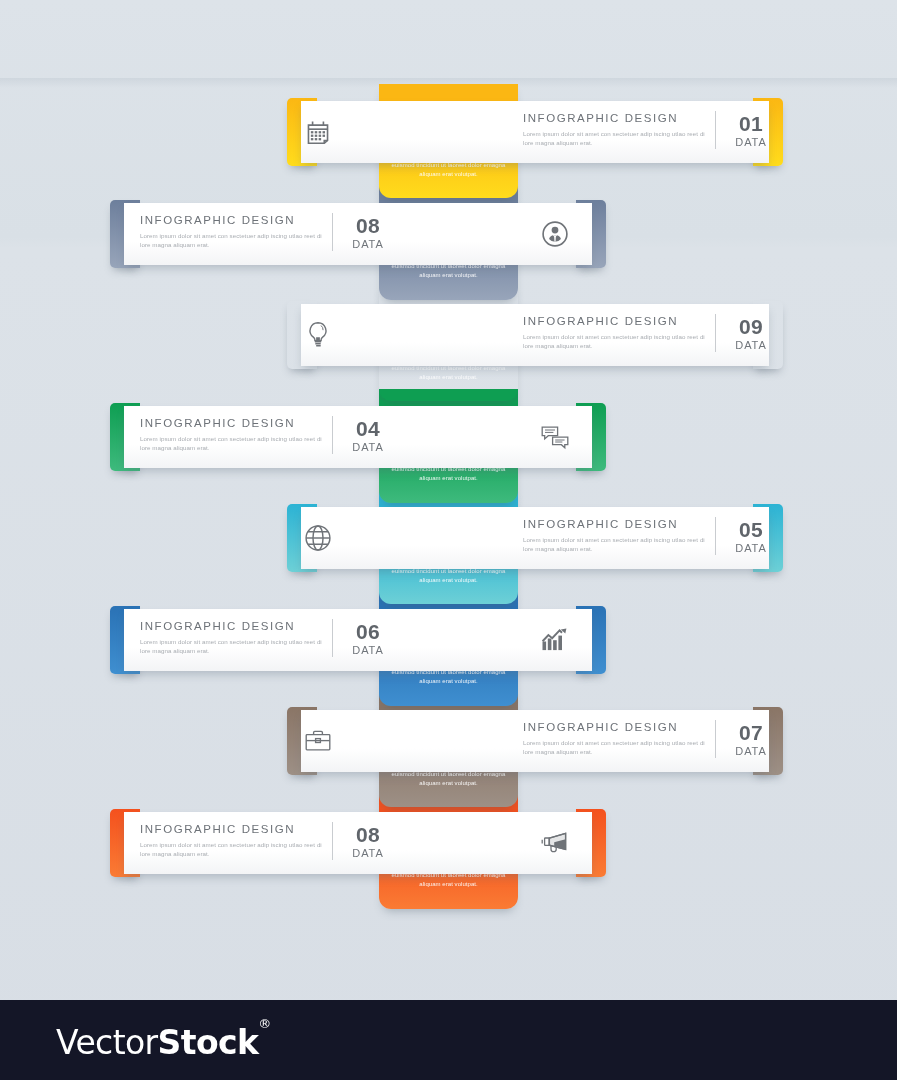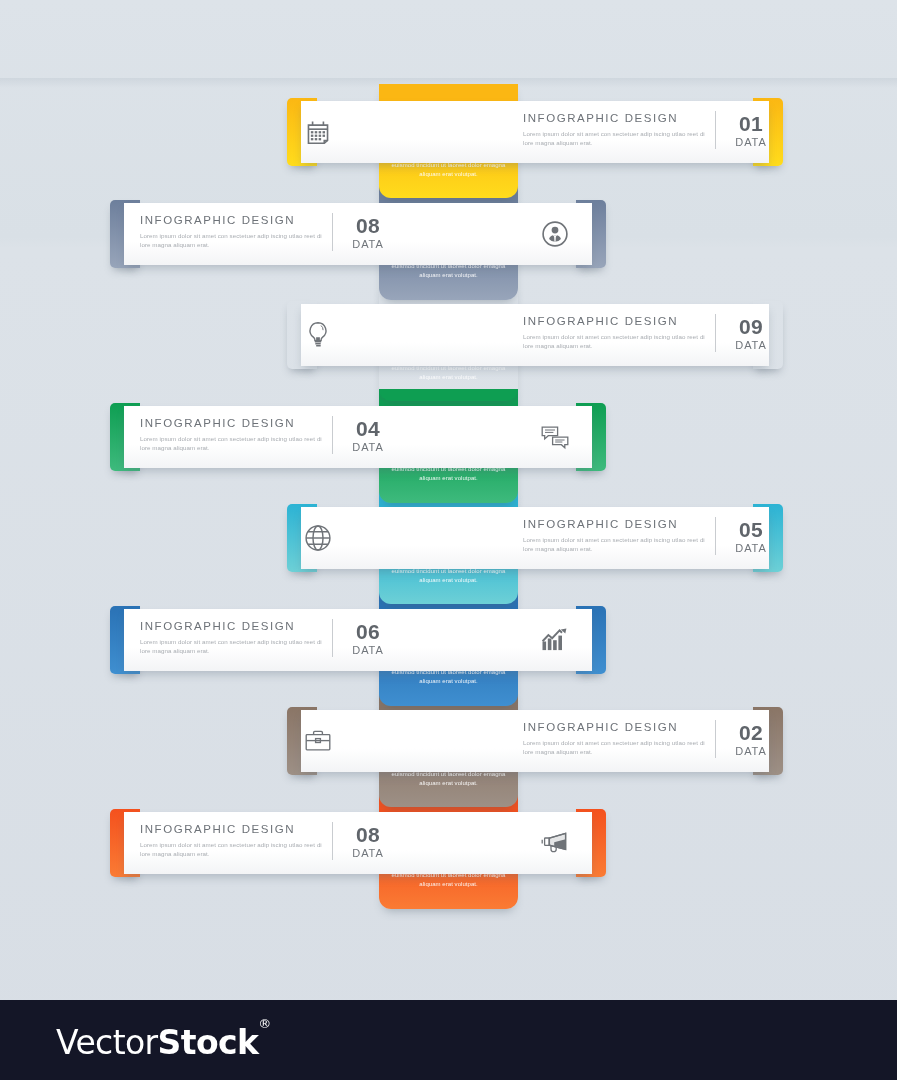--- a/index.html
+++ b/index.html
@@ -398,21 +398,21 @@
       <path d="M2.2 11.6h23.6"></path>
       <rect x="11.6" y="9.6" width="4.8" height="3.9"></rect>
     </svg>
         </div>
         <div class="txt-block" style="left: 236px; width: 185px;">
           <div class="headline">INFOGRAPHIC DESIGN</div>
           <div class="subline">Lorem ipsum dolor sit amet con sectetuer adip iscing utlao reet di lore magna aliquam erat.</div>
         </div>
         <div class="num-divider" style="left: 428px;"></div>
         <div class="num-block" style="left: 434px;">
-          <div class="num">02</div>
+          <div class="num">07</div>
           <div class="datalabel">DATA</div>
         </div>
       </div>
       <div class="row-bar" style="top: 808.5px; z-index: 53; left: 110px; width: 496px;">
         <div class="bar-tab left" style="background: linear-gradient(rgb(244, 81, 30) 0%, rgb(250, 123, 52) 100%); box-shadow: rgba(70, 85, 100, 0.4) 0px 5px 8px -3px;"></div>
         <div class="bar-tab right" style="background: linear-gradient(rgb(244, 81, 30) 0%, rgb(250, 123, 52) 100%); box-shadow: rgba(70, 85, 100, 0.4) 0px 5px 8px -3px;"></div>
         <div class="bar-white" style="left: 14px; right: 14px;"></div>
         <div class="icon-card" style="left: 414px;">
           <svg width="30" height="24" viewBox="0 0 30 24" fill="none" stroke="#6f7378" stroke-width="1.3">
       <path d="M9.3 7.2L25.6 2.4v15.9L9.3 14.2z" fill="#6f7378" fill-opacity="0.18"></path>

